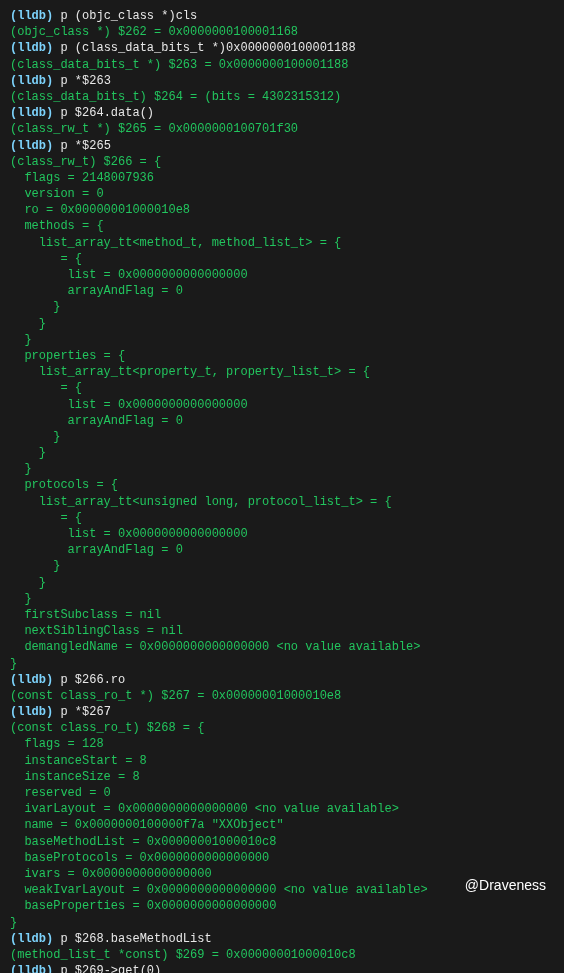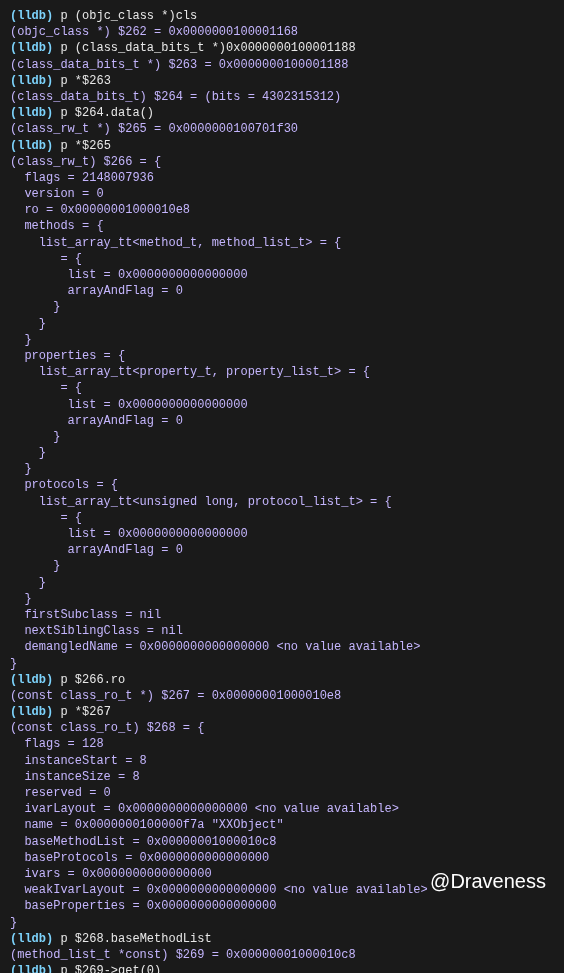--- a/index.html
+++ b/index.html
@@ -13,28 +13,28 @@
     color: #d0d0d0;
     overflow: hidden;
   }
   .terminal {
     padding: 8px 10px;
     white-space: pre;
   }
   .line { display: block; }
   .prompt { color: #7dd3fc; font-weight: bold; }
   .cmd { color: #e8e8e8; font-weight: normal; }
-  .out { color: #c4b5fd; text-align: center; }
+  .out { color: #22c55e; text-align: center; }
   .watermark {
     position: absolute;
     right: 18px;
     bottom: 78px;
     color: #ffffff;
     font-family: -apple-system, "Helvetica Neue", Arial, sans-serif;
-    font-size: 20px;
+    font-size: 14px;
     font-weight: 500;
     pointer-events: none;
   }
 </style>
 </head>
 <body>
 
 <div class="terminal" id="term"><span class="line"><span class="prompt">(lldb) </span><span class="cmd">p (objc_class *)cls</span></span><span class="line"><span class="out">(objc_class *) $262 = 0x0000000100001168</span></span><span class="line"><span class="prompt">(lldb) </span><span class="cmd">p (class_data_bits_t *)0x0000000100001188</span></span><span class="line"><span class="out">(class_data_bits_t *) $263 = 0x0000000100001188</span></span><span class="line"><span class="prompt">(lldb) </span><span class="cmd">p *$263</span></span><span class="line"><span class="out">(class_data_bits_t) $264 = (bits = 4302315312)</span></span><span class="line"><span class="prompt">(lldb) </span><span class="cmd">p $264.data()</span></span><span class="line"><span class="out">(class_rw_t *) $265 = 0x0000000100701f30</span></span><span class="line"><span class="prompt">(lldb) </span><span class="cmd">p *$265</span></span><span class="line"><span class="out">(class_rw_t) $266 = {</span></span><span class="line"><span class="out">  flags = 2148007936</span></span><span class="line"><span class="out">  version = 0</span></span><span class="line"><span class="out">  ro = 0x00000001000010e8</span></span><span class="line"><span class="out">  methods = {</span></span><span class="line"><span class="out">    list_array_tt&lt;method_t, method_list_t&gt; = {</span></span><span class="line"><span class="out">       = {</span></span><span class="line"><span class="out">        list = 0x0000000000000000</span></span><span class="line"><span class="out">        arrayAndFlag = 0</span></span><span class="line"><span class="out">      }</span></span><span class="line"><span class="out">    }</span></span><span class="line"><span class="out">  }</span></span><span class="line"><span class="out">  properties = {</span></span><span class="line"><span class="out">    list_array_tt&lt;property_t, property_list_t&gt; = {</span></span><span class="line"><span class="out">       = {</span></span><span class="line"><span class="out">        list = 0x0000000000000000</span></span><span class="line"><span class="out">        arrayAndFlag = 0</span></span><span class="line"><span class="out">      }</span></span><span class="line"><span class="out">    }</span></span><span class="line"><span class="out">  }</span></span><span class="line"><span class="out">  protocols = {</span></span><span class="line"><span class="out">    list_array_tt&lt;unsigned long, protocol_list_t&gt; = {</span></span><span class="line"><span class="out">       = {</span></span><span class="line"><span class="out">        list = 0x0000000000000000</span></span><span class="line"><span class="out">        arrayAndFlag = 0</span></span><span class="line"><span class="out">      }</span></span><span class="line"><span class="out">    }</span></span><span class="line"><span class="out">  }</span></span><span class="line"><span class="out">  firstSubclass = nil</span></span><span class="line"><span class="out">  nextSiblingClass = nil</span></span><span class="line"><span class="out">  demangledName = 0x0000000000000000 &lt;no value available&gt;</span></span><span class="line"><span class="out">}</span></span><span class="line"><span class="prompt">(lldb) </span><span class="cmd">p $266.ro</span></span><span class="line"><span class="out">(const class_ro_t *) $267 = 0x00000001000010e8</span></span><span class="line"><span class="prompt">(lldb) </span><span class="cmd">p *$267</span></span><span class="line"><span class="out">(const class_ro_t) $268 = {</span></span><span class="line"><span class="out">  flags = 128</span></span><span class="line"><span class="out">  instanceStart = 8</span></span><span class="line"><span class="out">  instanceSize = 8</span></span><span class="line"><span class="out">  reserved = 0</span></span><span class="line"><span class="out">  ivarLayout = 0x0000000000000000 &lt;no value available&gt;</span></span><span class="line"><span class="out">  name = 0x0000000100000f7a "XXObject"</span></span><span class="line"><span class="out">  baseMethodList = 0x00000001000010c8</span></span><span class="line"><span class="out">  baseProtocols = 0x0000000000000000</span></span><span class="line"><span class="out">  ivars = 0x0000000000000000</span></span><span class="line"><span class="out">  weakIvarLayout = 0x0000000000000000 &lt;no value available&gt;</span></span><span class="line"><span class="out">  baseProperties = 0x0000000000000000</span></span><span class="line"><span class="out">}</span></span><span class="line"><span class="prompt">(lldb) </span><span class="cmd">p $268.baseMethodList</span></span><span class="line"><span class="out">(method_list_t *const) $269 = 0x00000001000010c8</span></span><span class="line"><span class="prompt">(lldb) </span><span class="cmd">p $269-&gt;get(0)</span></span></div>
 <div class="watermark">@Draveness</div>
 

